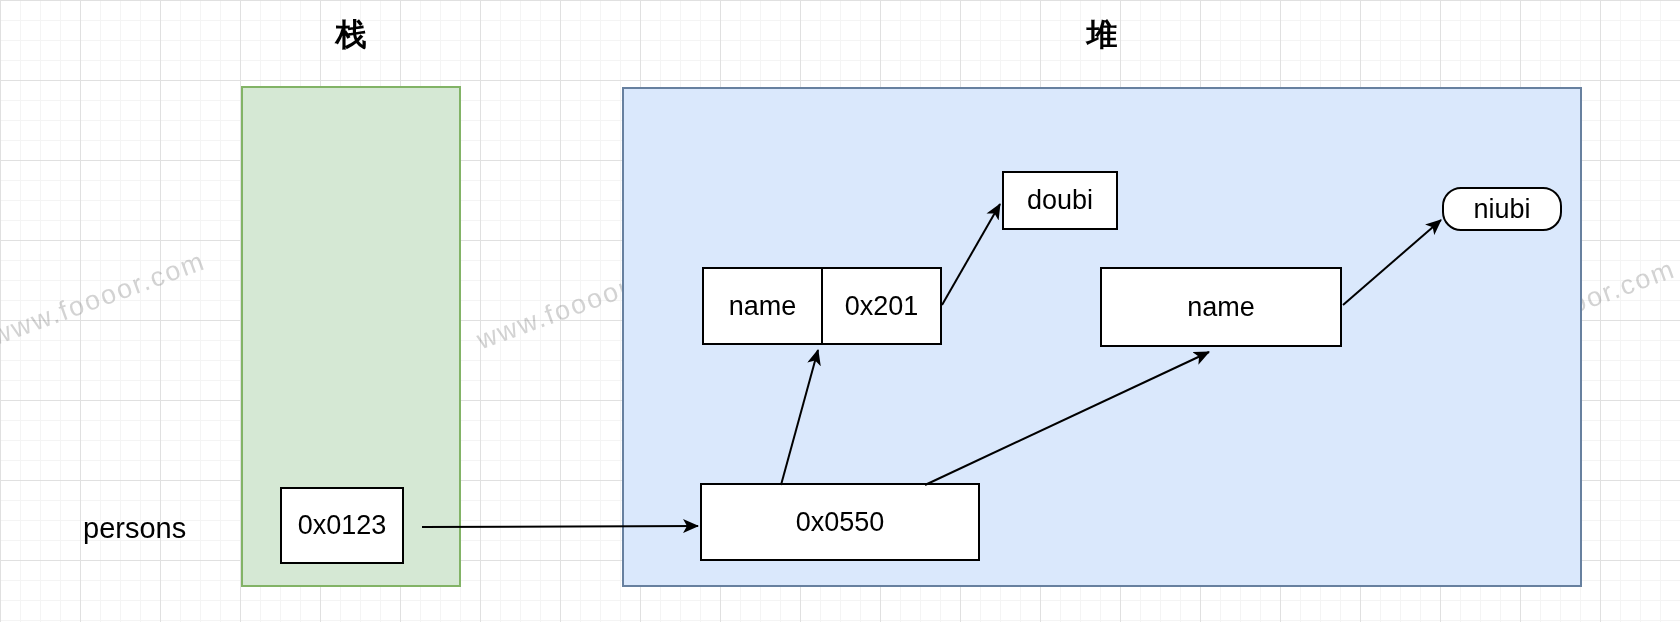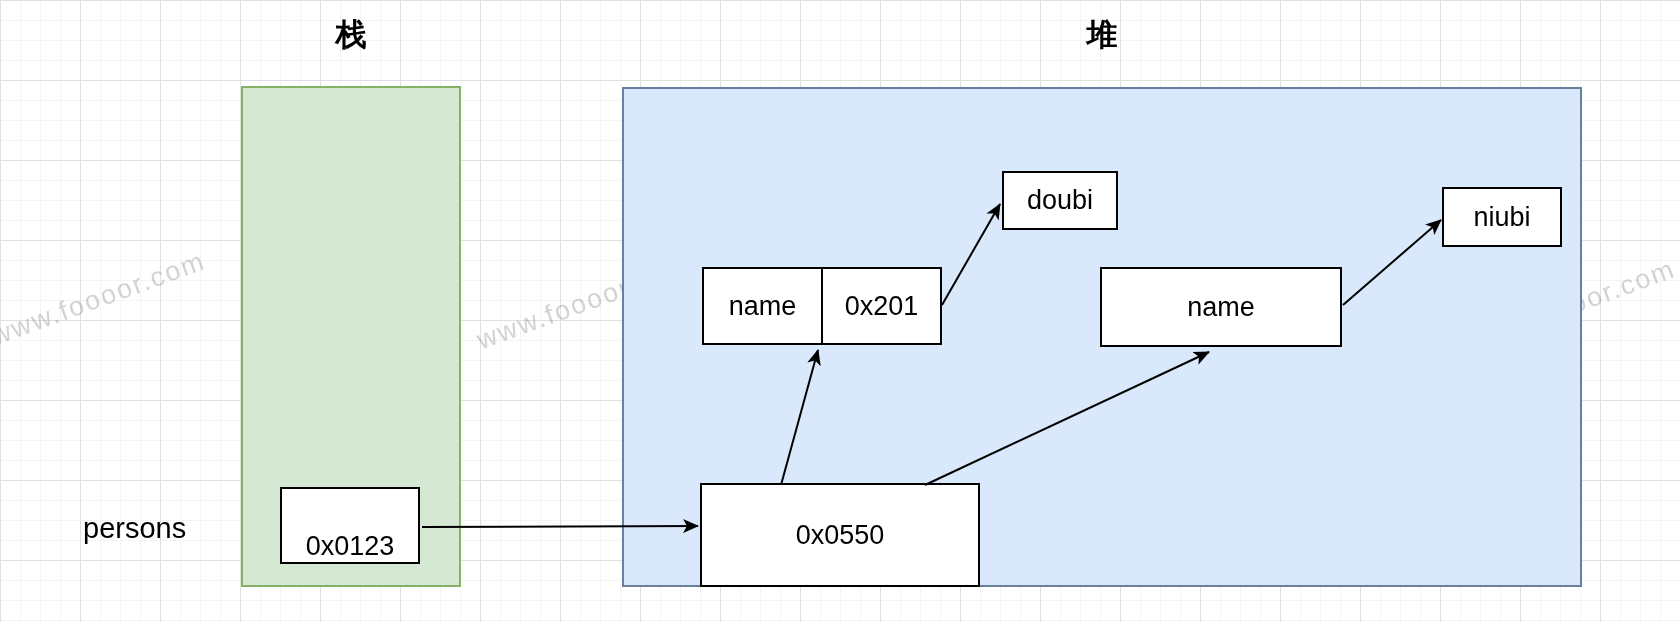--- a/index.html
+++ b/index.html
@@ -41,26 +41,26 @@
     position:absolute;box-sizing:border-box;
     background:#ffffff;border:2px solid #000000;
     display:flex;align-items:stretch;
     font-size:27px;color:#000;
   }
   .cell{
     flex:1;display:flex;align-items:center;justify-content:center;
     white-space:nowrap;
   }
   .cell + .cell{border-left:2px solid #000000;}
-  .ref-box{left:280px;top:487px;width:140px;height:77px;align-items:flex-end;}
-  .array-box{left:700px;top:483px;width:280px;height:104px;}
+  .ref-box{left:280px;top:487px;width:124px;height:77px;}
+  .array-box{left:700px;top:483px;width:280px;height:78px;}
   .person1-box{left:702px;top:267px;width:240px;height:78px;}
   .person2-box{left:1100px;top:267px;width:242px;height:80px;}
   .string1-box{left:1002px;top:171px;width:116px;height:59px;}
-  .string2-box{left:1442px;top:187px;width:120px;height:60px;}
+  .string2-box{left:1442px;top:187px;width:120px;height:44px;border-radius:19px;}
   .arrows{position:absolute;left:0;top:0;width:1680px;height:622px;pointer-events:none;}
   .arrow-line{stroke:#000000;stroke-width:2;fill:none;}
   .watermark{
     position:absolute;white-space:nowrap;
     font-size:27px;letter-spacing:2px;color:rgba(110,110,110,0.30);
     transform:rotate(-20deg);transform-origin:0 50%;
     pointer-events:none;
   }
   .wm1{left:-8px;top:322px;}
   .wm2{left:478px;top:326px;}

